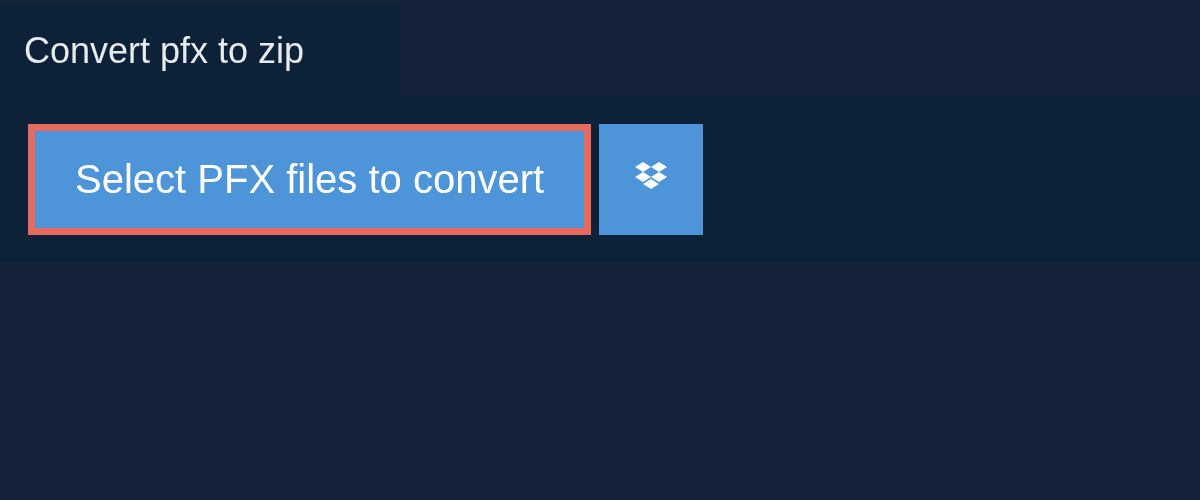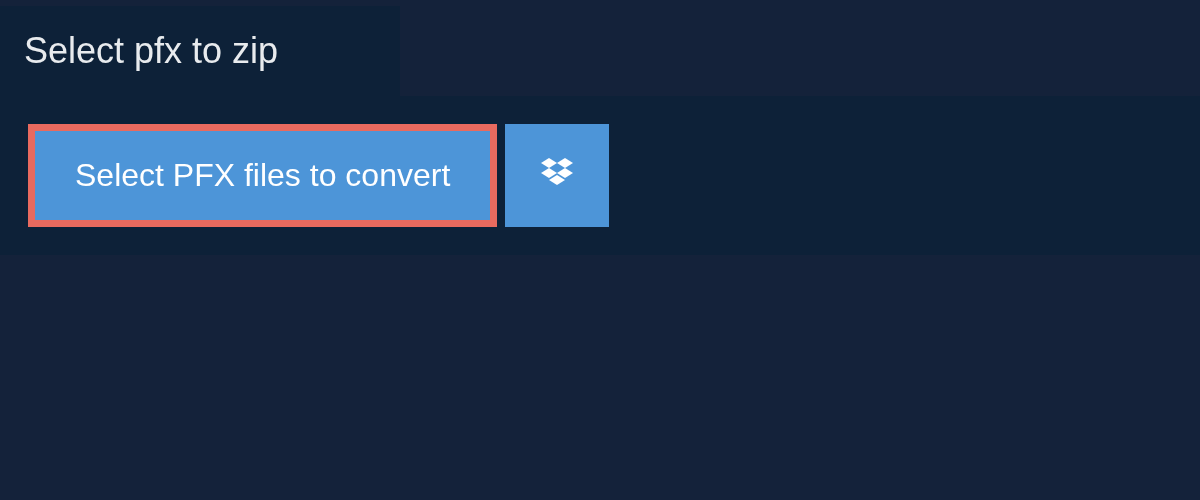--- a/index.html
+++ b/index.html
@@ -29,21 +29,21 @@
     }
     .button-row {
       display: flex;
       gap: 8px;
       align-items: stretch;
     }
     .select-button {
       background: #4d95d8;
       border: 7px solid #e86a5f;
       color: #ffffff;
-      font-size: 32px;
+      font-size: 40px;
       font-weight: 300;
       padding: 26px 40px;
       cursor: pointer;
       display: flex;
       align-items: center;
       justify-content: center;
       white-space: nowrap;
     }
     .dropbox-button {
       background: #4d95d8;
@@ -58,21 +58,21 @@
       height: 40px;
       fill: #ffffff;
     }
   </style>
 </head>
 <body>
 
 
 
 <div class="tab-header">
-  <span class="tab-header-text">Select pfx to zip</span>
+  <span class="tab-header-text">Convert pfx to zip</span>
 </div>
 
 <div class="panel">
   <div class="button-row">
     <div class="select-button">
       <span>Select PFX files to convert</span>
     </div>
     <div class="dropbox-button">
       <span>
         <svg viewBox="0 0 40 40" xmlns="http://www.w3.org/2000/svg">

